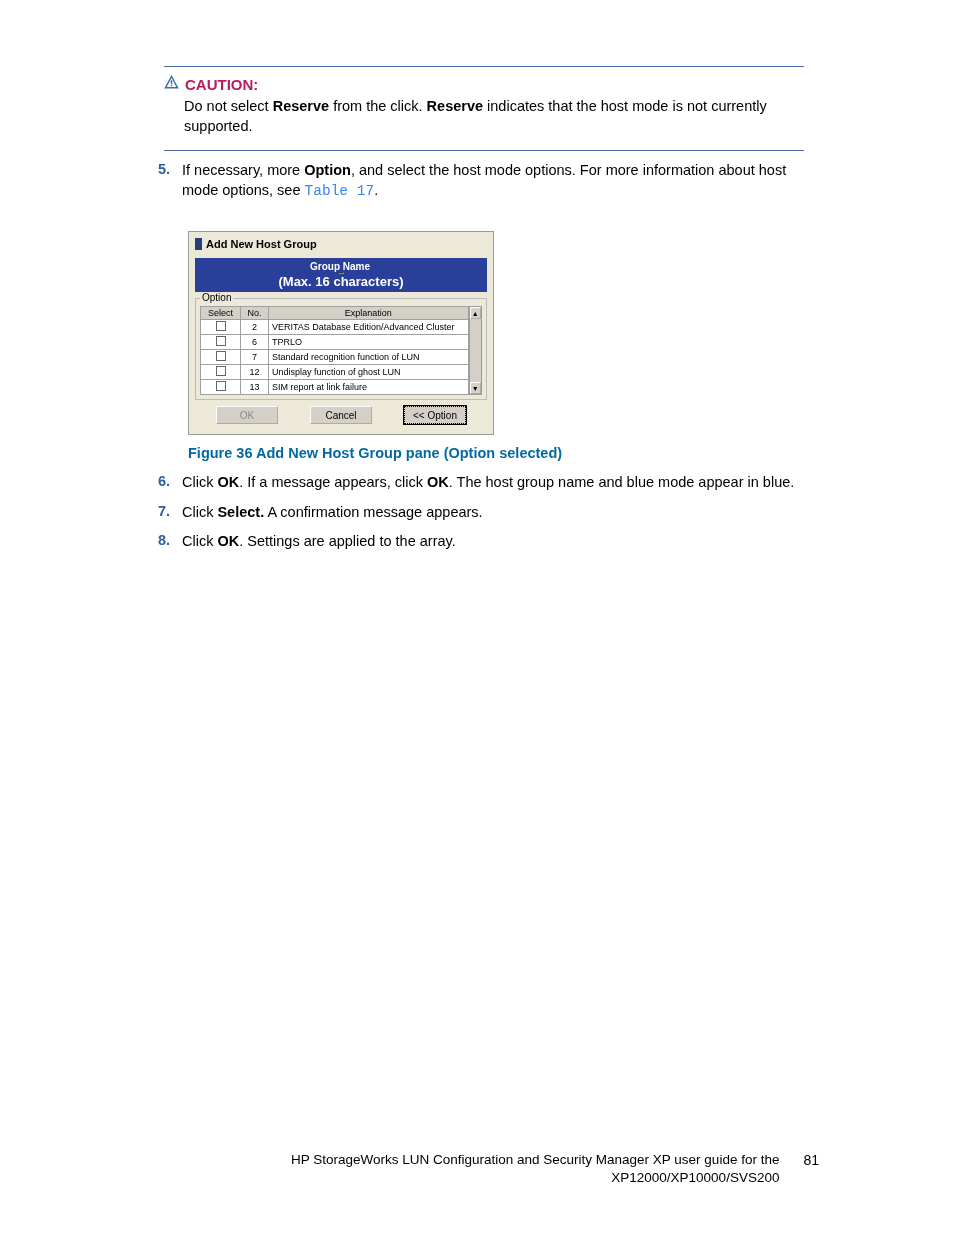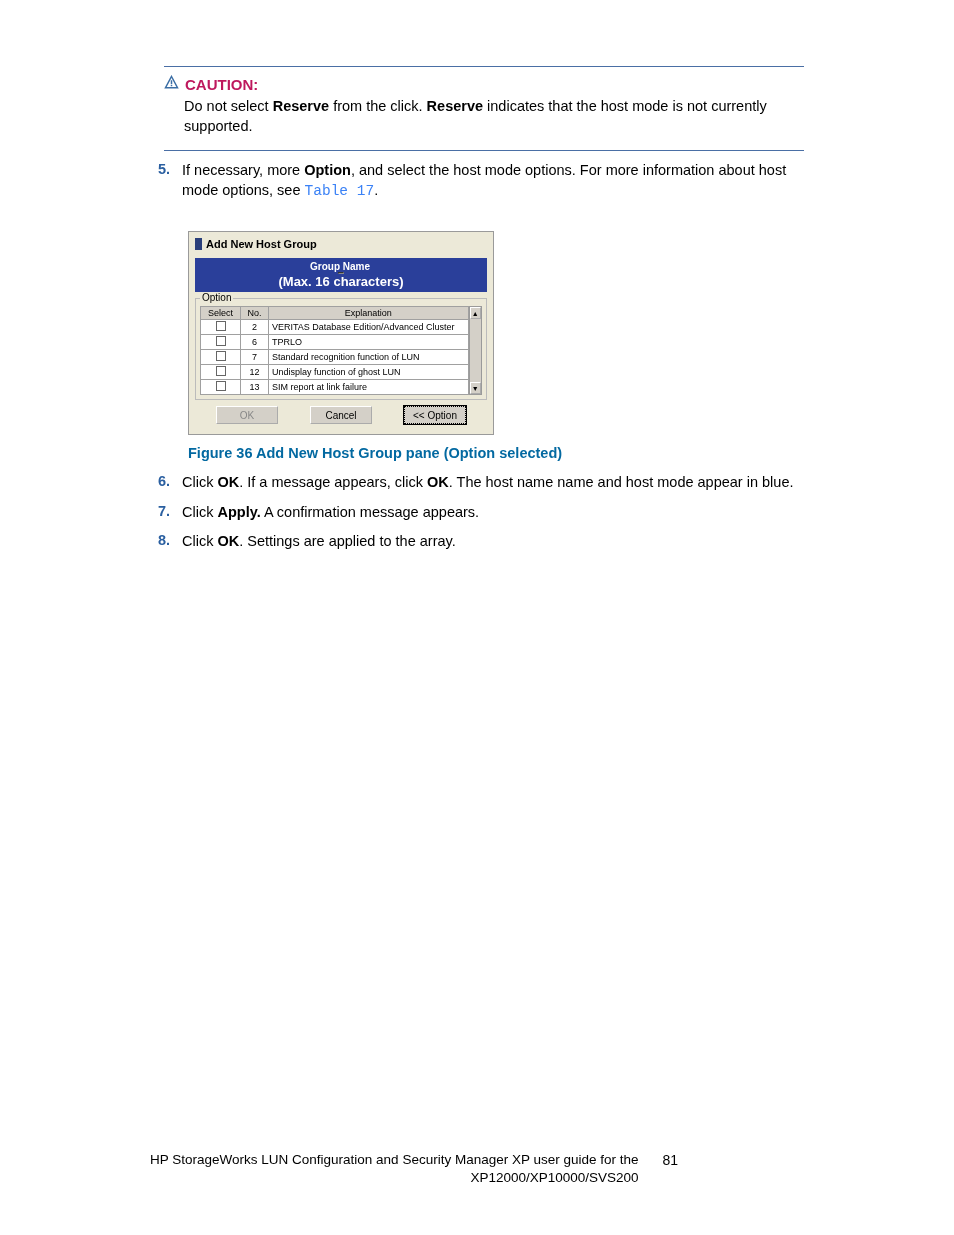--- a/index.html
+++ b/index.html
@@ -48,21 +48,21 @@
   .opt-table td.sel { text-align: center; background: #fff; }
   .opt-table td.no { text-align: center; }
   .chkbx { width: 10px; height: 10px; border: 1px solid #666; display: inline-block; background: #fff; }
   .scroll-col { width: 14px; background: #d4d0c8; border: 1px solid #9a9a9a; display: flex; flex-direction: column; justify-content: space-between; }
   .scroll-btn { height: 12px; background: #d4d0c8; border: 1px outset #fff; display: flex; align-items: center; justify-content: center; font-size: 7px; }
   .btn-row { display: flex; justify-content: center; gap: 32px; margin-top: 6px; }
   .win-btn { width: 62px; height: 18px; background: #d4d0c8; border: 1px outset #fff; font-size: 10px; display: flex; align-items: center; justify-content: center; }
   .win-btn.disabled { color: #888; }
   .win-btn.focus { border: 1px dotted #000; outline: 1px solid #000; }
   .fig-caption { color: #0369a1; font-weight: bold; font-size: 14.5px; margin: 8px 0 12px 38px; }
-  .footer { position: absolute; bottom: 48px; right: 135px; left: 150px; font-size: 13.5px; text-align: right; line-height: 1.35; display: flex; justify-content: flex-start; align-items: flex-start; gap: 24px; }
+  .footer { position: absolute; bottom: 48px; right: 135px; left: 150px; font-size: 13.5px; text-align: right; line-height: 1.35; display: flex; justify-content: flex-end; align-items: flex-start; gap: 24px; }
   .footer-text { text-align: right; }
   .footer-page { font-size: 14px; }
 </style>
 </head>
 <body>
 
 <div class="page">
 
   <div class="caution-block">
     <div class="caution-head">
@@ -147,28 +147,28 @@
         <div class="win-btn focus">&lt;&lt; Option</div>
       </div>
     </div>
   </div>
 
   <div class="fig-caption">Figure 36 Add New Host Group pane (Option selected)</div>
 
   <div class="step-row">
     <div class="step-num">6.</div>
     <div class="step-body">
-      <span>Click </span><b>OK</b><span>. If a message appears, click </span><b>OK</b><span>. The host name name and host mode appear in blue.</span>
+      <span>Click </span><b>OK</b><span>. If a message appears, click </span><b>OK</b><span>. The host group name and blue mode appear in blue.</span>
     </div>
   </div>
 
   <div class="step-row">
     <div class="step-num">7.</div>
     <div class="step-body">
-      <span>Click </span><b>Apply.</b><span> A confirmation message appears.</span>
+      <span>Click </span><b>Select.</b><span> A confirmation message appears.</span>
     </div>
   </div>
 
   <div class="step-row">
     <div class="step-num">8.</div>
     <div class="step-body">
       <span>Click </span><b>OK</b><span>. Settings are applied to the array.</span>
     </div>
   </div>
 

